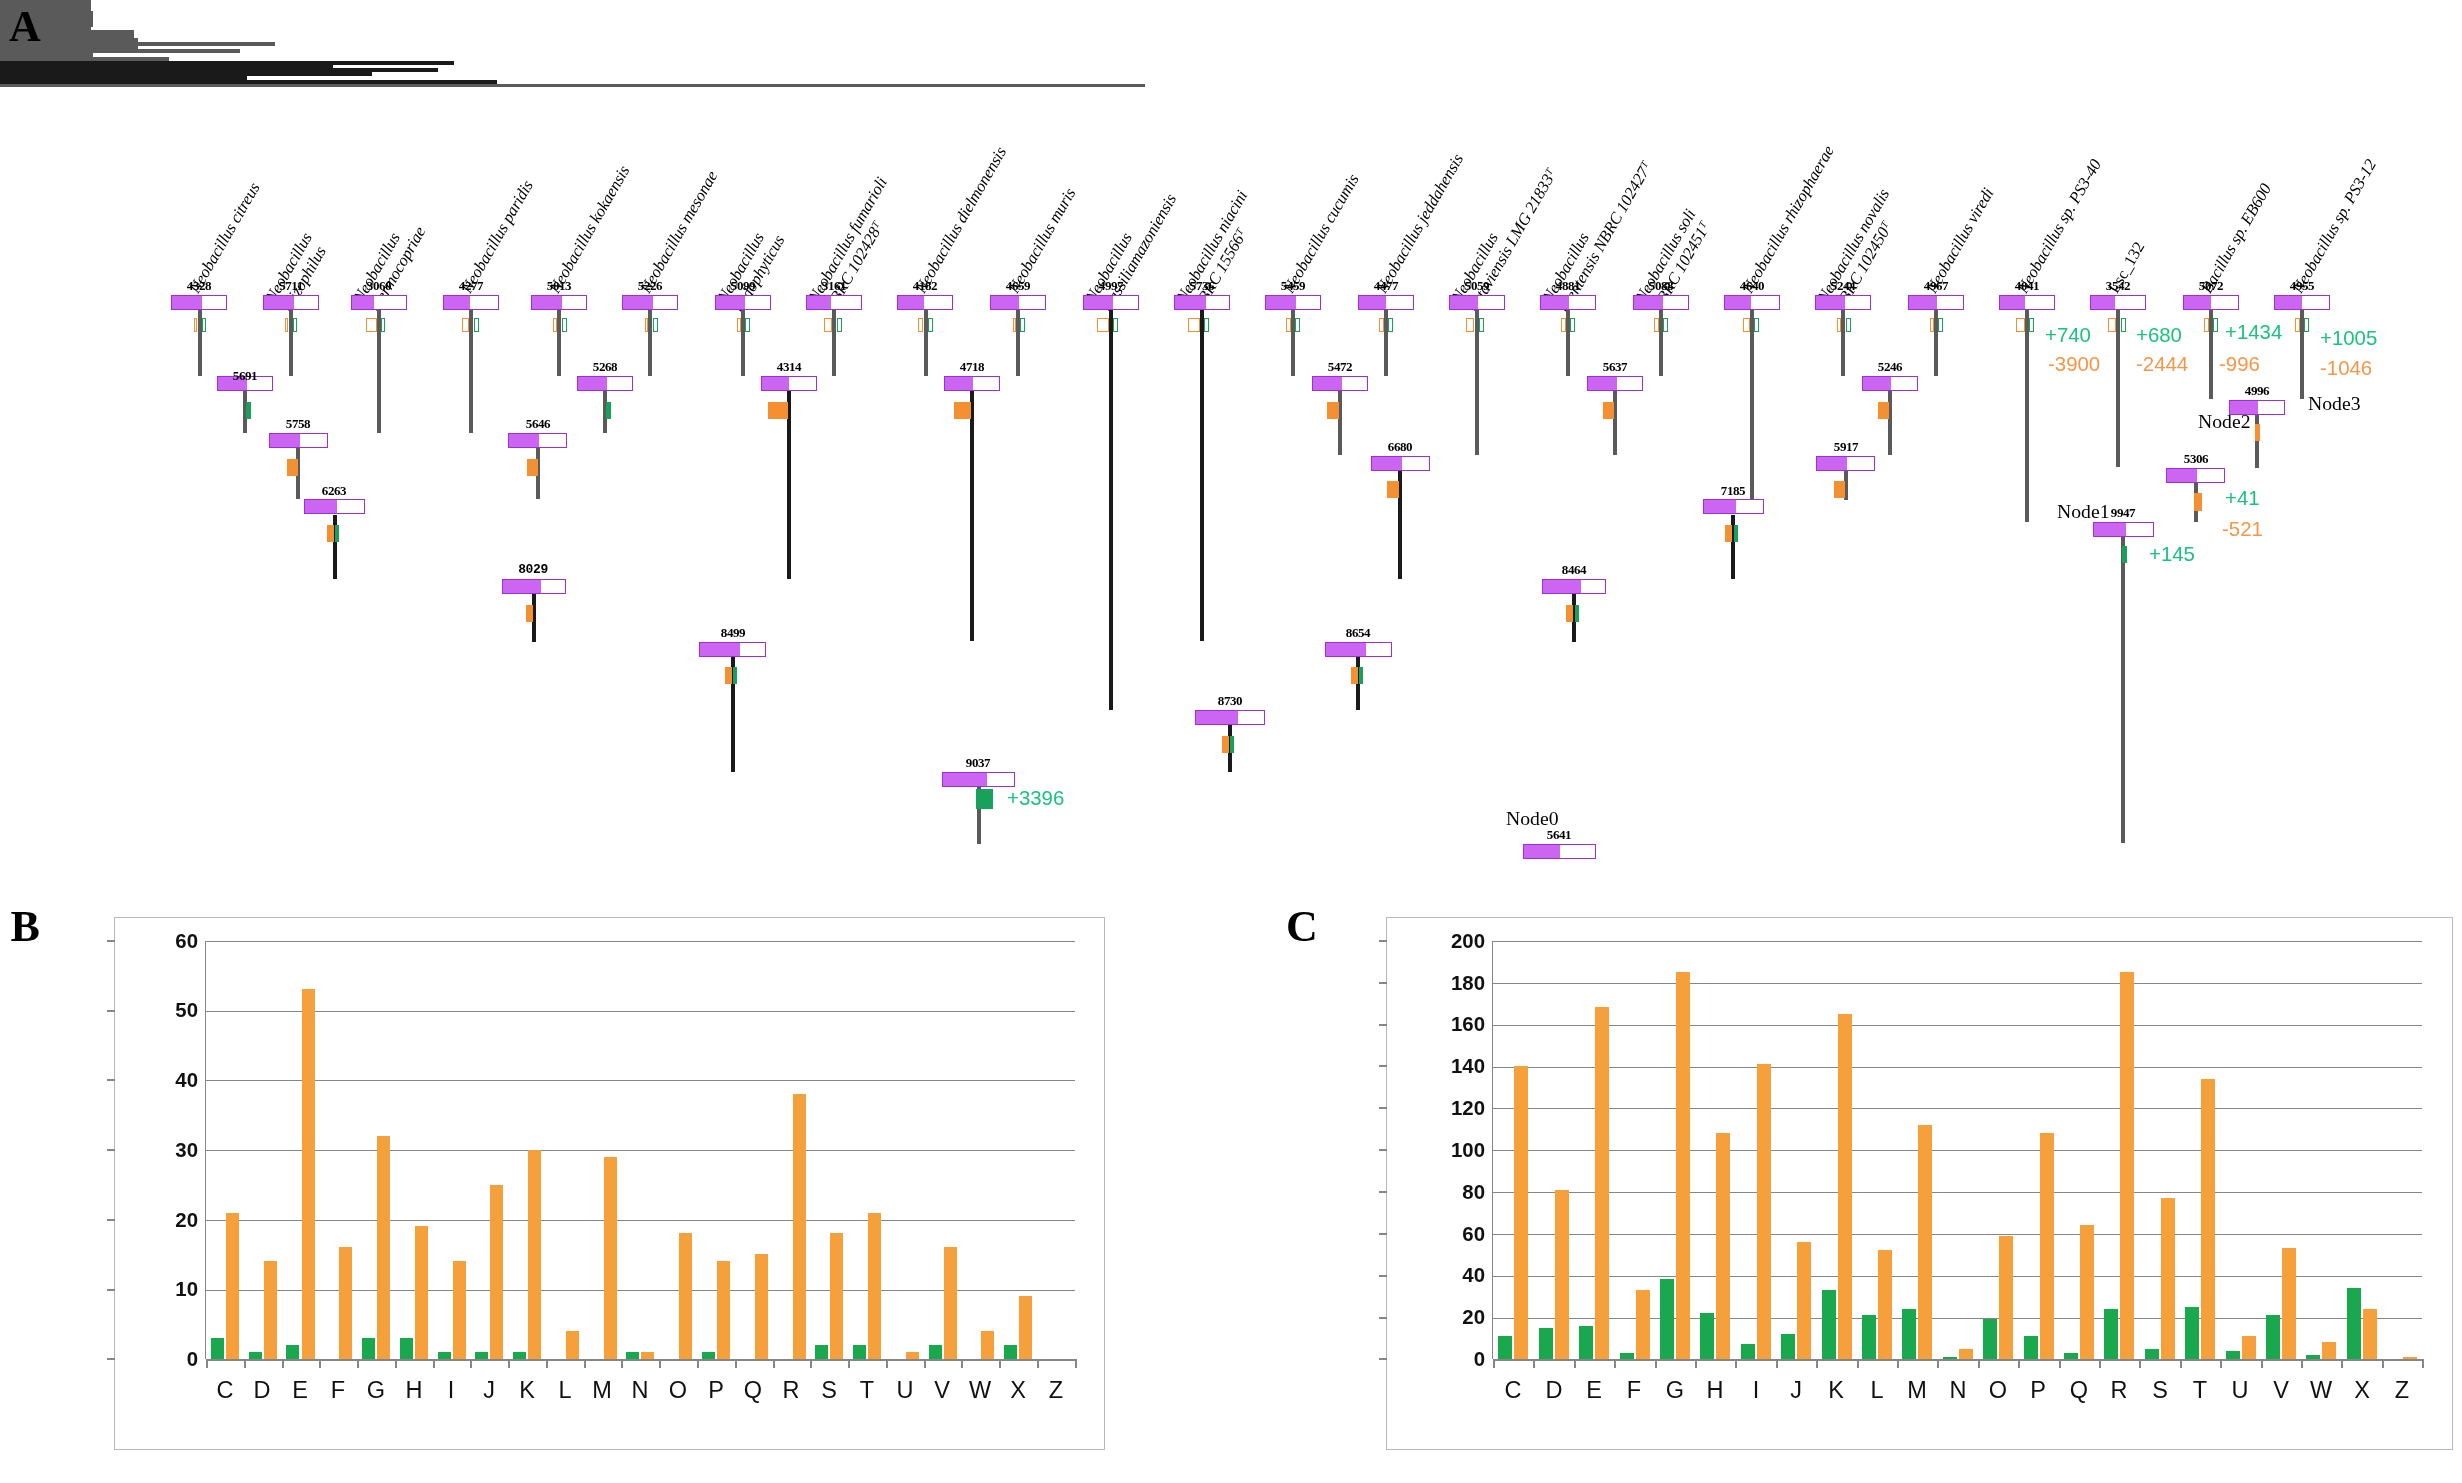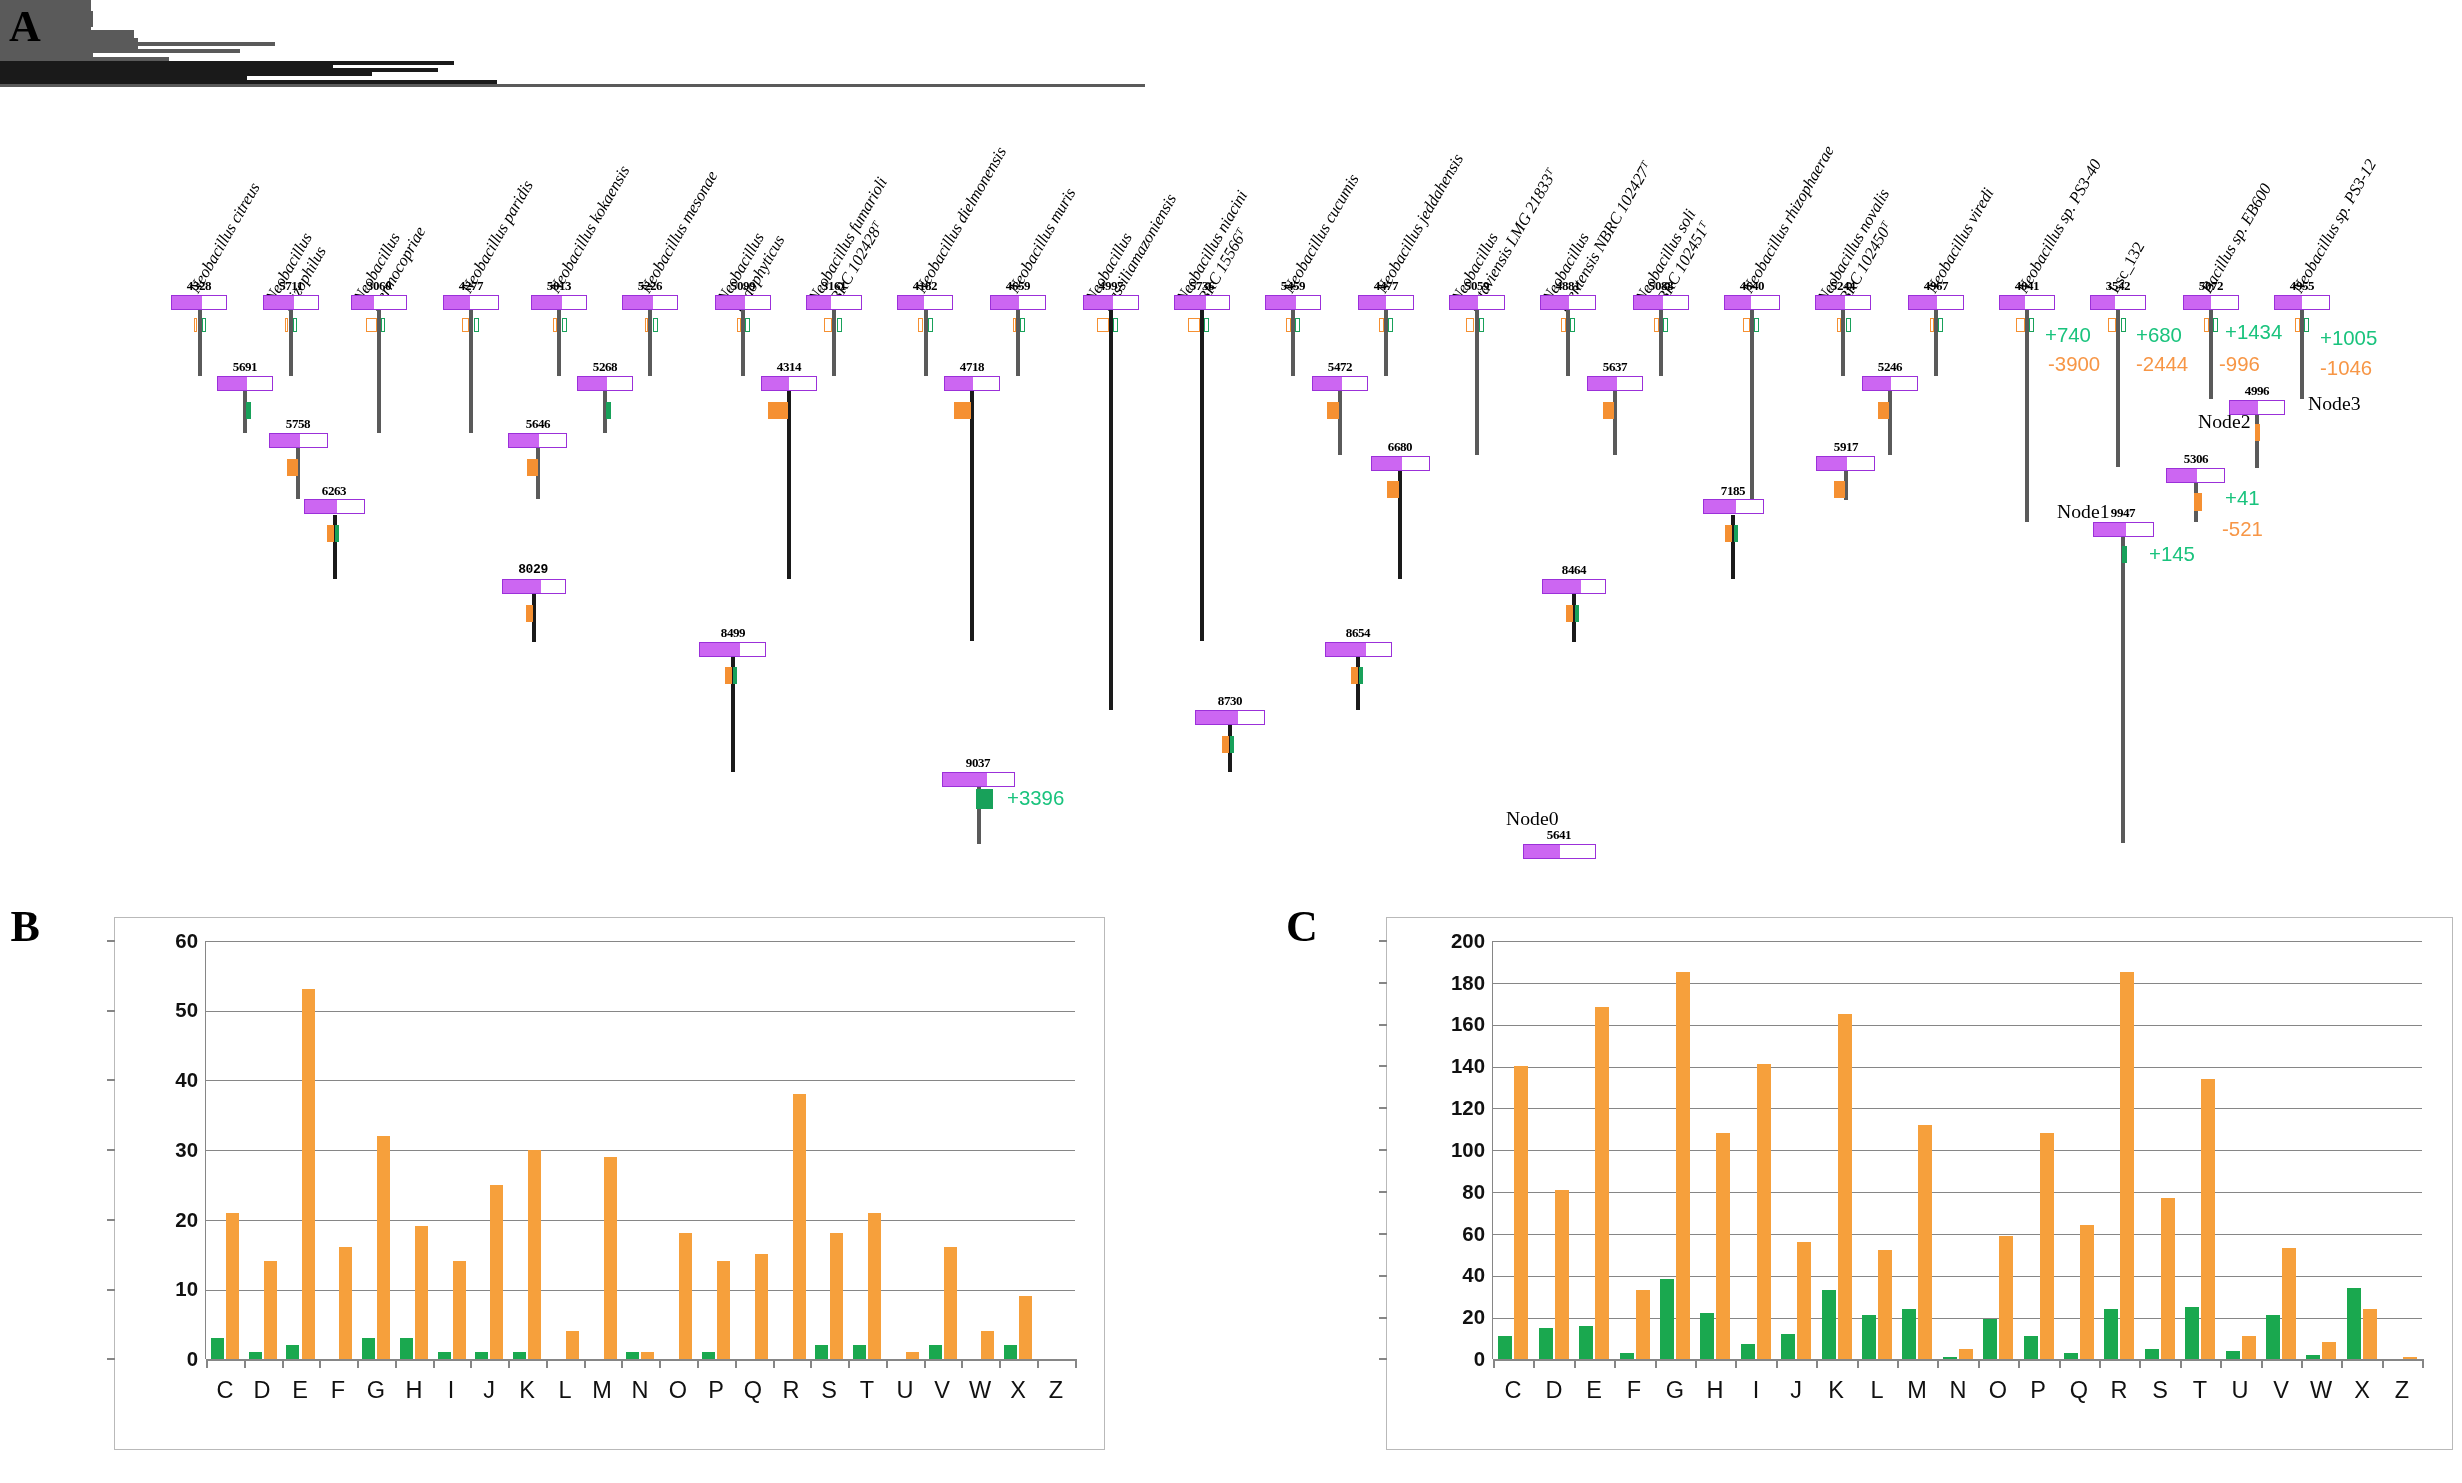--- a/index.html
+++ b/index.html
@@ -285,21 +285,21 @@
       <div class="ev-mark ev-gain-o" style="left:2213px; top:318px; width:5.3px; height:13.6px;"></div>
       <div class="node-box" style="left:2274px; top:295px; width:56px;">
         <i style="width:50%;"></i>
       </div>
       <div class="node-num" style="left:2302px; top:278px;">4955</div>
       <div class="ev-mark ev-loss-o" style="left:2295px; top:318px; width:4.5px; height:13.6px;"></div>
       <div class="ev-mark ev-gain-o" style="left:2304px; top:318px; width:5.3px; height:13.6px;"></div>
       <div class="node-box" style="left:217px; top:376px; width:56px;">
         <i style="width:53%;"></i>
       </div>
-      <div class="node-num" style="left:245px; top:359px;">5691</div>
+      <div class="node-num" style="left:245px; top:368px;">5691</div>
       <div class="node-box" style="left:577px; top:376px; width:56px;">
         <i style="width:53%;"></i>
       </div>
       <div class="node-num" style="left:605px; top:359px;">5268</div>
       <div class="node-box" style="left:761px; top:376px; width:56px;">
         <i style="width:50%;"></i>
       </div>
       <div class="node-num" style="left:789px; top:359px;">4314</div>
       <div class="node-box" style="left:944px; top:376px; width:56px;">
         <i style="width:52%;"></i>

